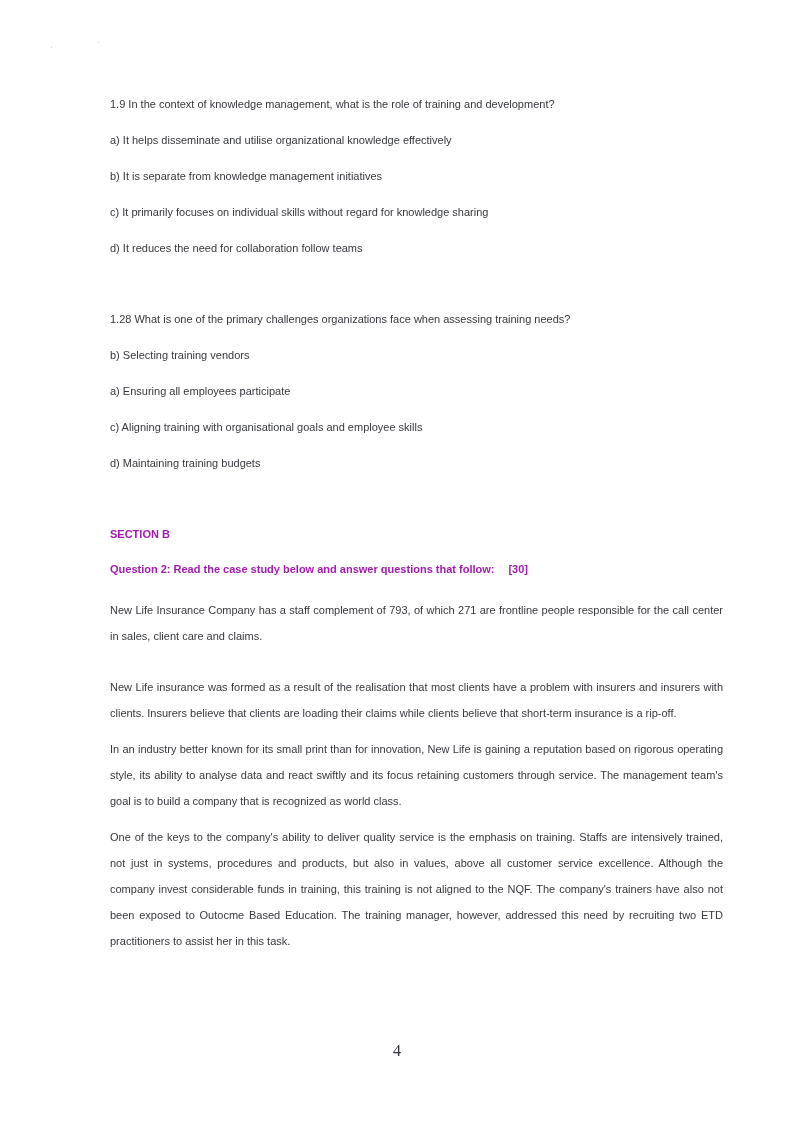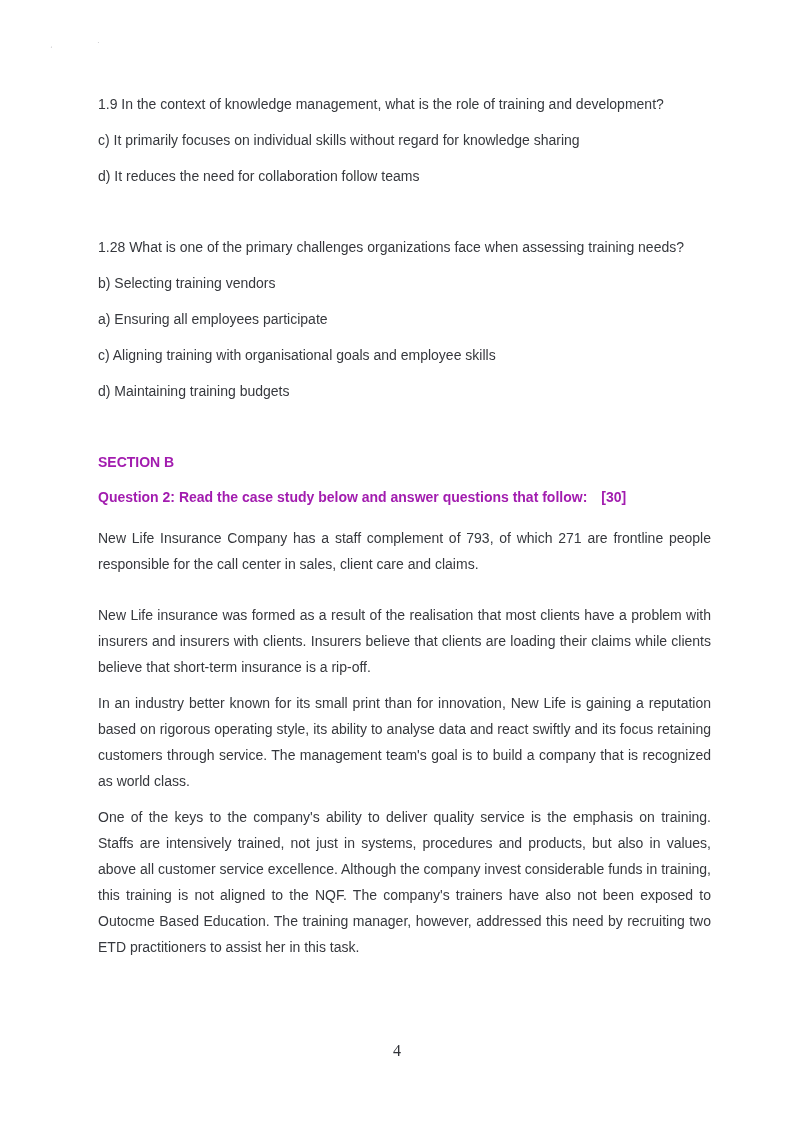--- a/index.html
+++ b/index.html
@@ -21,24 +21,24 @@
     color: #b6b6bb;
     font-size: 8px;
     line-height: 8px;
     opacity: 0.8;
   }
   .artifact-1 { left: 97px; top: 39px; }
   .artifact-2 { left: 50px; top: 46px; transform: rotate(12deg); }
 
   .content {
     position: absolute;
-    left: 98px;
+    left: 110px;
     top: 94px;
     width: 613px;
-    font-size: 14px;
+    font-size: 11px;
   }
 
   
   .ql {
     line-height: 20px;
     margin-bottom: 16px;
     white-space: nowrap;
   }
 
   .gap-block { margin-top: 51px; }
@@ -80,20 +80,22 @@
 
 <div class="page">
 
   <span class="artifact artifact-1">·</span>
   <span class="artifact artifact-2">ʻ</span>
 
   <div class="content">
 
     <div>
       <div class="ql">1.9 In the context of knowledge management, what is the role of training and development?</div>
+      <div class="ql">a) It helps disseminate and utilise organizational knowledge effectively</div>
+      <div class="ql">b) It is separate from knowledge management initiatives</div>
       <div class="ql">c) It primarily focuses on individual skills without regard for knowledge sharing</div>
       <div class="ql">d) It reduces the need for collaboration follow teams</div>
     </div>
 
     <div>
       <div class="ql gap-block">1.28 What is one of the primary challenges organizations face when assessing training needs?</div>
       <div class="ql">b) Selecting training vendors</div>
       <div class="ql">a) Ensuring all employees participate</div>
       <div class="ql">c) Aligning training with organisational goals and employee skills</div>
       <div class="ql">d) Maintaining training budgets</div>

